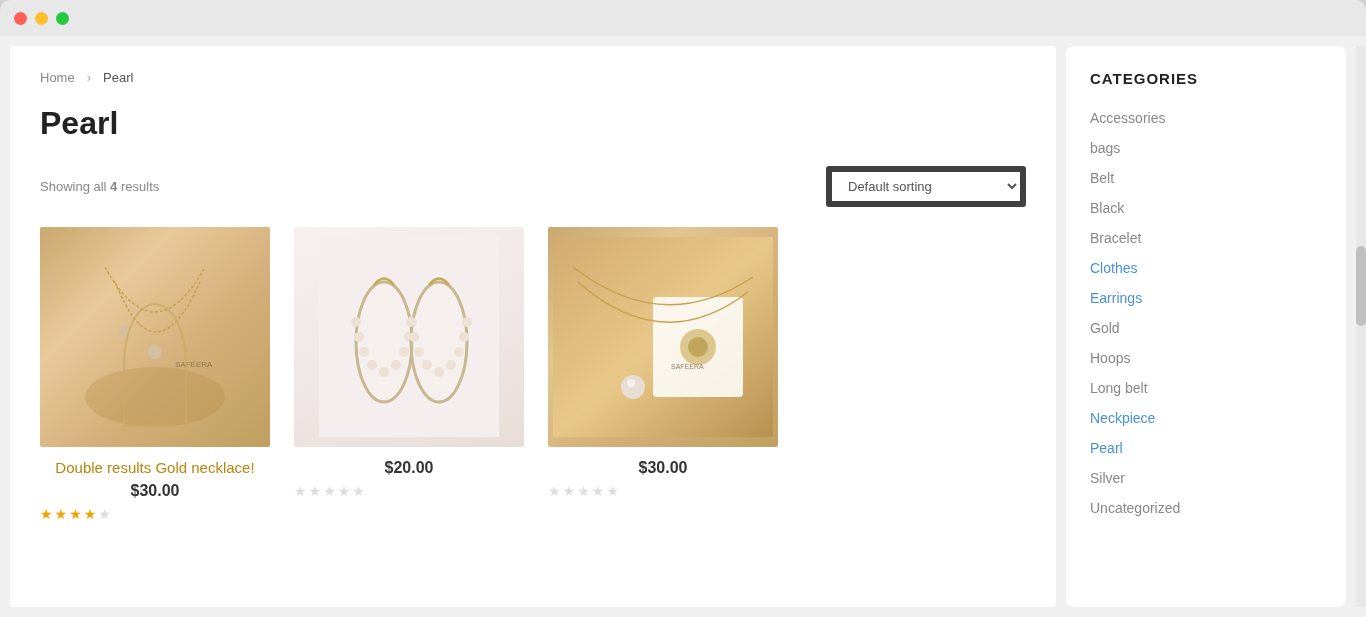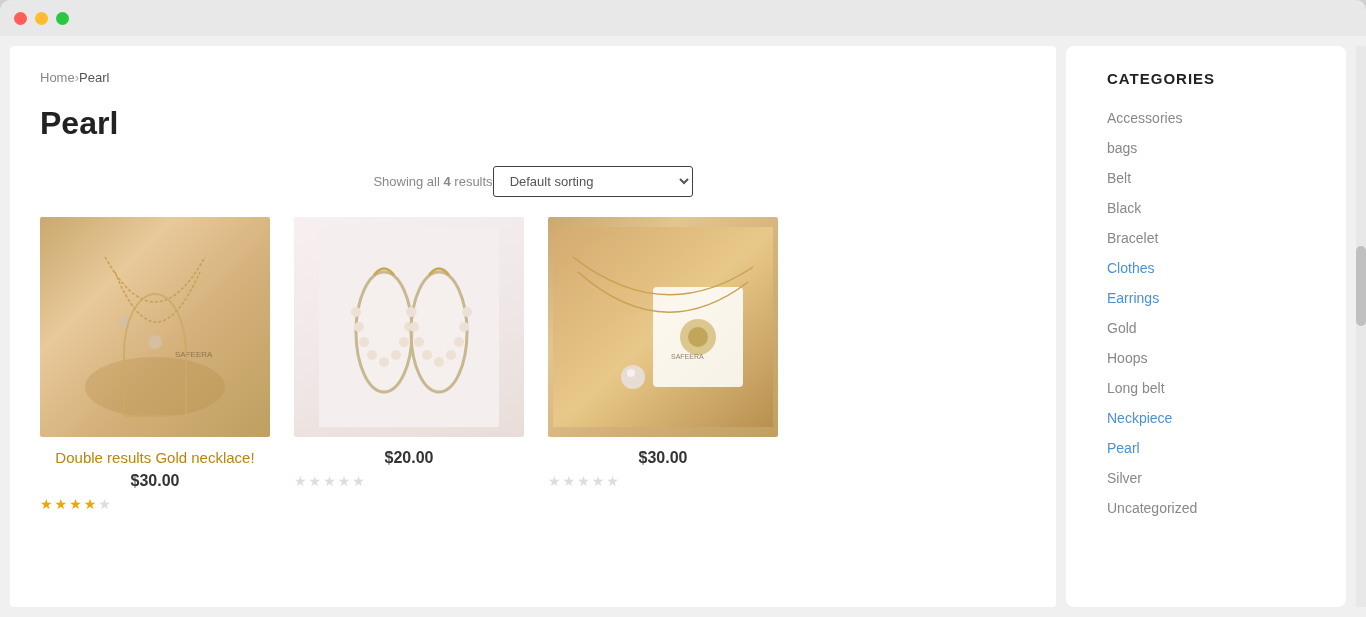--- a/index.html
+++ b/index.html
@@ -42,21 +42,21 @@
       margin: 10px 0 10px 10px;
       border-radius: 4px;
       padding: 24px 30px;
       overflow-y: auto;
     }
 
     
     .breadcrumb {
       display: flex;
       align-items: center;
-      gap: 0;
+      gap: 12px;
       font-size: 13px;
       color: #888;
       margin-bottom: 20px;
     }
     .breadcrumb a {
       color: #888;
       text-decoration: none;
     }
     .breadcrumb-sep { color: #aaa; }
     .breadcrumb-current { color: #555; }
@@ -66,30 +66,30 @@
       font-size: 32px;
       font-weight: bold;
       color: #222;
       margin-bottom: 24px;
     }
 
     
     .toolbar {
       display: flex;
       align-items: center;
-      justify-content: center;
+      justify-content: space-between;
       margin-bottom: 20px;
     }
     .results-count {
       font-size: 13px;
       color: #b8860b;
     }
     .results-count span { color: #888; }
     .sort-select {
-      border: 1px solid #404040;
+      border: 6px solid #404040;
       border-radius: 3px;
       padding: 6px 12px;
       font-size: 13px;
       color: #555;
       background: #fff;
       cursor: pointer;
       width: 200px;
     }
 
     
@@ -175,21 +175,21 @@
       color: #ddd;
     }
     .star.filled { color: #f0a500; }
 
     
     .sidebar {
       width: 280px;
       background: #fff;
       margin: 10px 10px 10px 10px;
       border-radius: 8px;
-      padding: 24px 41px;
+      padding: 24px 24px;
       overflow-y: auto;
       flex-shrink: 0;
     }
 
     .sidebar-title {
       font-size: 15px;
       font-weight: bold;
       color: #222;
       letter-spacing: 1px;
       margin-bottom: 18px;

